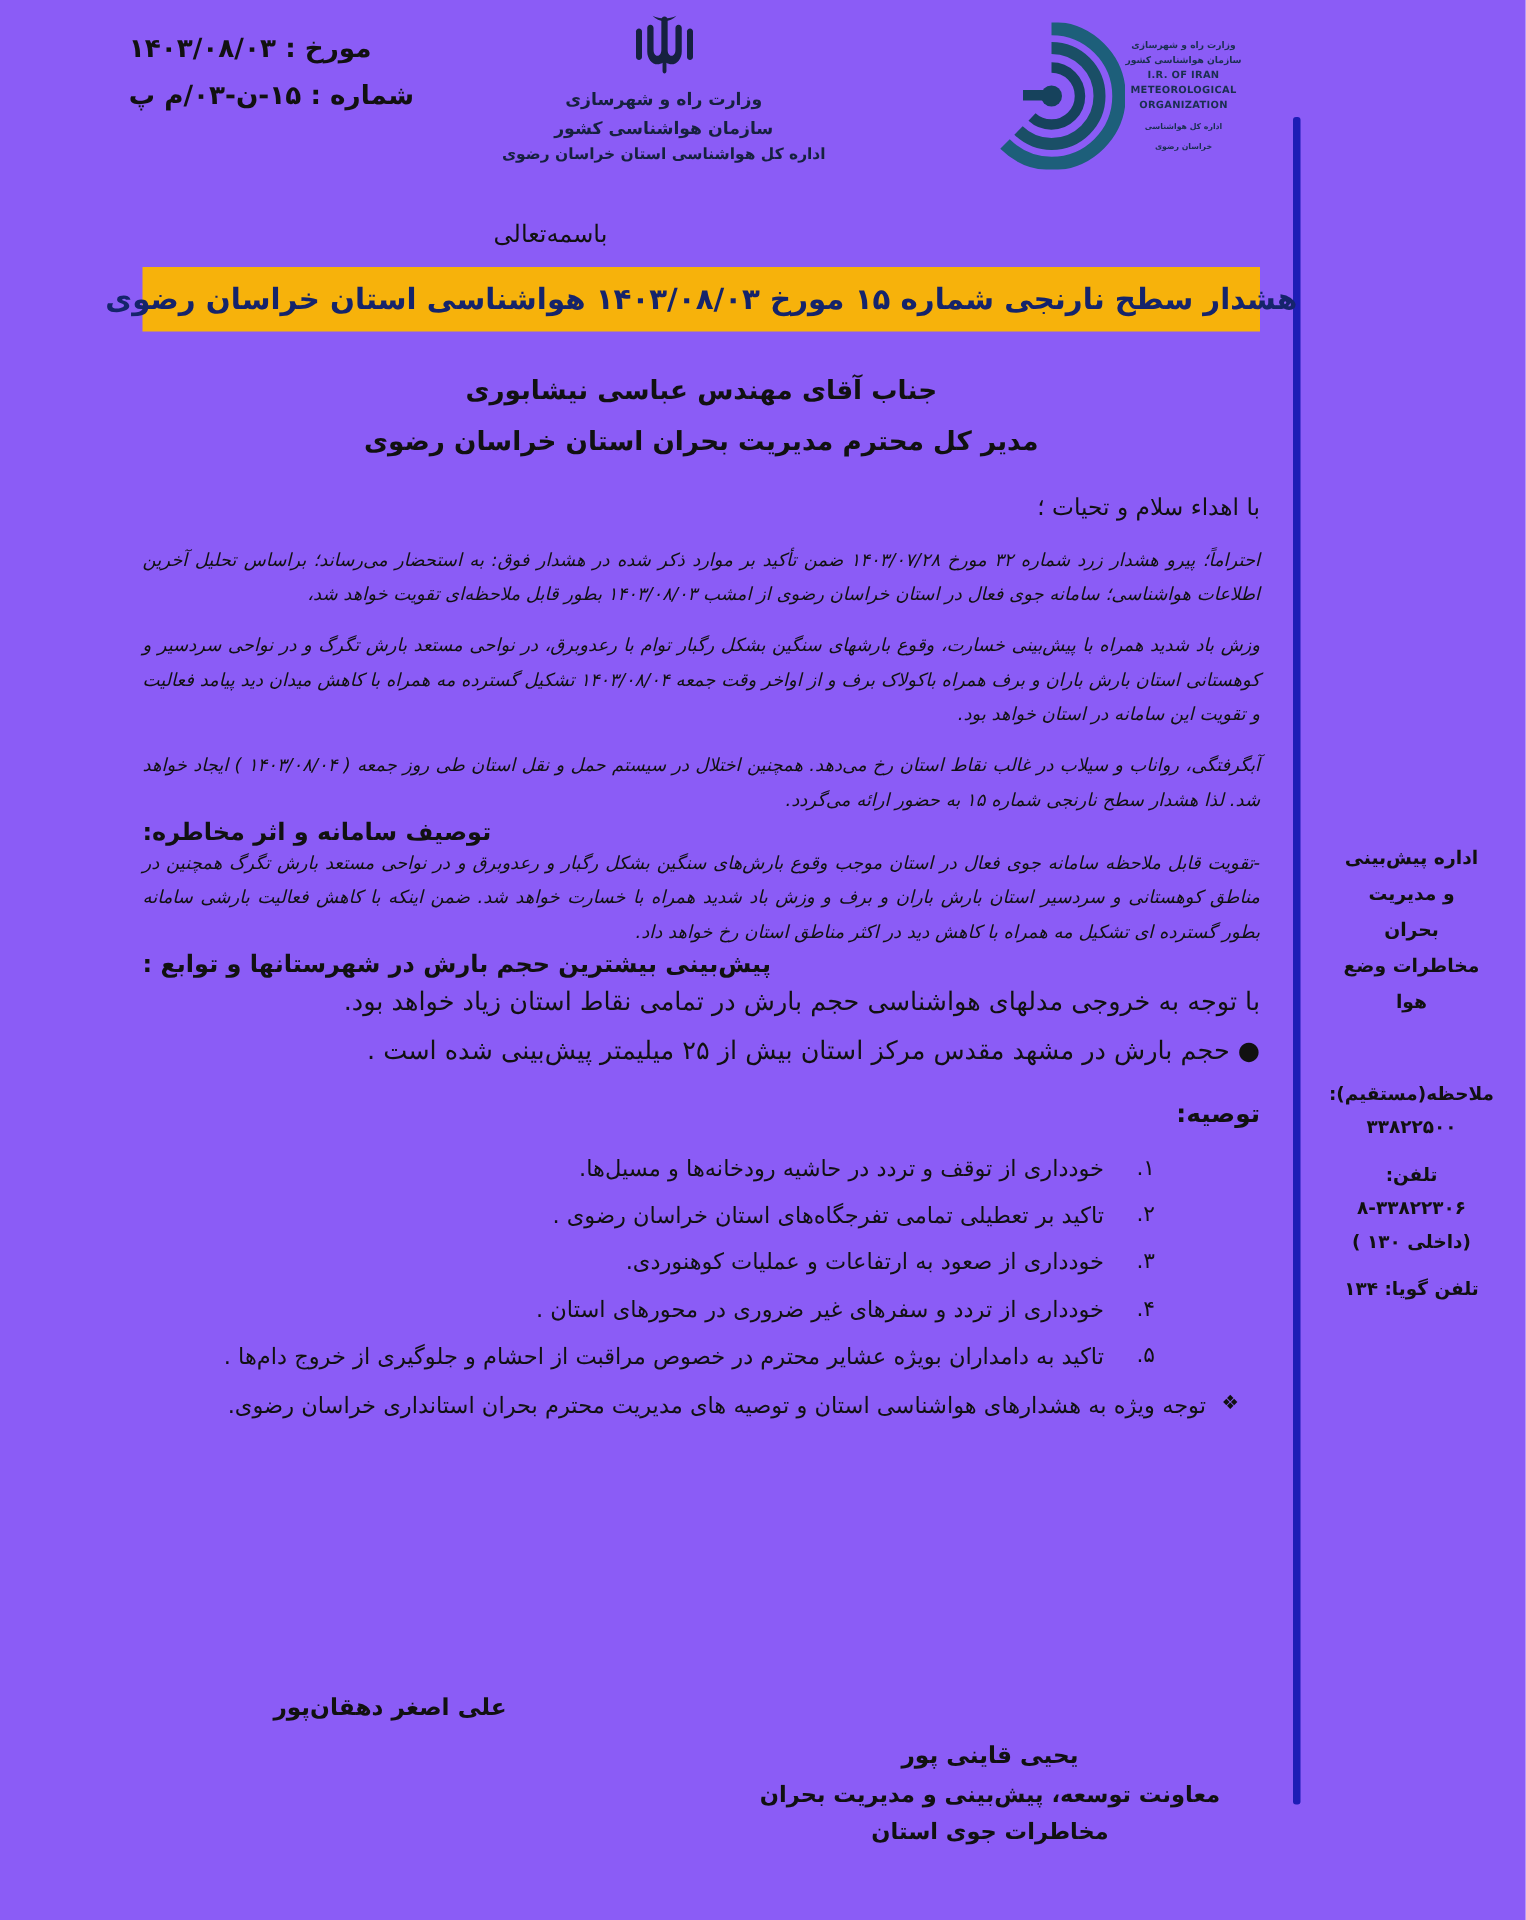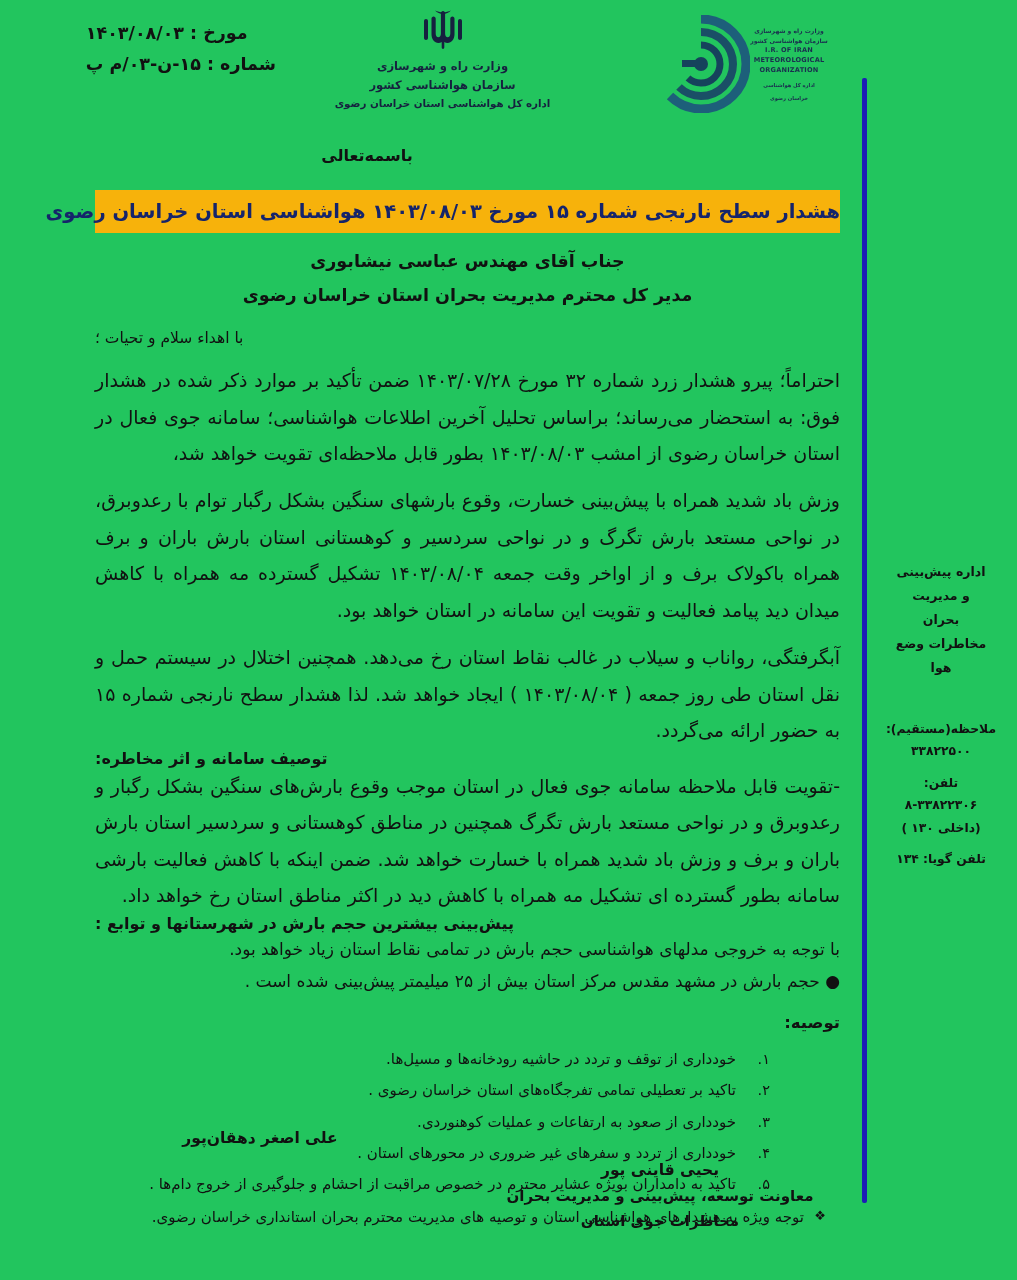--- a/index.html
+++ b/index.html
@@ -14,21 +14,21 @@
     font-family: "DejaVu Sans", "Liberation Sans", sans-serif;
     color: #111111;
     overflow: hidden;
   }
 
   
   .page {
     position: relative;
     width: 1017px;
     height: 1280px;
-    background: #22c55e;
+    background: #8b5cf6;
   }
 
   
   .blue-rule {
     position: absolute;
     left: 862px;
     top: 78px;
     width: 5px;
     height: 1125px;
     background: #1d1db5;
@@ -97,33 +97,33 @@
   .irimo-text .tiny { font-size: 5.2px; margin-top: 5px; }
 
   
   .basmala {
     position: absolute;
     top: 146px;
     left: 0;
     width: 734px;
     text-align: center;
     font-size: 16px;
-    font-weight: bold;
+    font-weight: normal;
     color: #111;
   }
   .alert-banner {
     position: absolute;
-    top: 190px;
+    top: 178px;
     left: 95px;
     width: 745px;
     height: 43px;
     background: #f7b20b;
     display: flex;
     align-items: center;
-    justify-content: flex-start;
+    justify-content: center;
   }
   .alert-banner-text {
     font-size: 19.5px;
     font-weight: bold;
     color: #15246b;
     white-space: nowrap;
   }
 
   
   .body-col {
@@ -136,31 +136,32 @@
   }
   .addressee {
     font-size: 17.5px;
     font-weight: bold;
     line-height: 1.95;
     text-align: center;
     color: #111;
   }
   .salutation {
     margin-top: 14px;
-    text-align: left;
+    text-align: right;
     font-size: 15.5px;
     line-height: 1.6;
   }
   p.para {
     margin: 0;
-    font-size: 19px;
+    font-size: 12px;
     line-height: 1.92;
     text-align: justify;
     text-align-last: right;
     color: #111;
+    font-style: italic;
   }
   p.para.block-gap { margin-top: 11px; }
   .section-head {
     font-size: 16px;
     font-weight: bold;
     margin-top: 0;
     text-align: left;
     color: #111;
   }
   .bullet-line {

